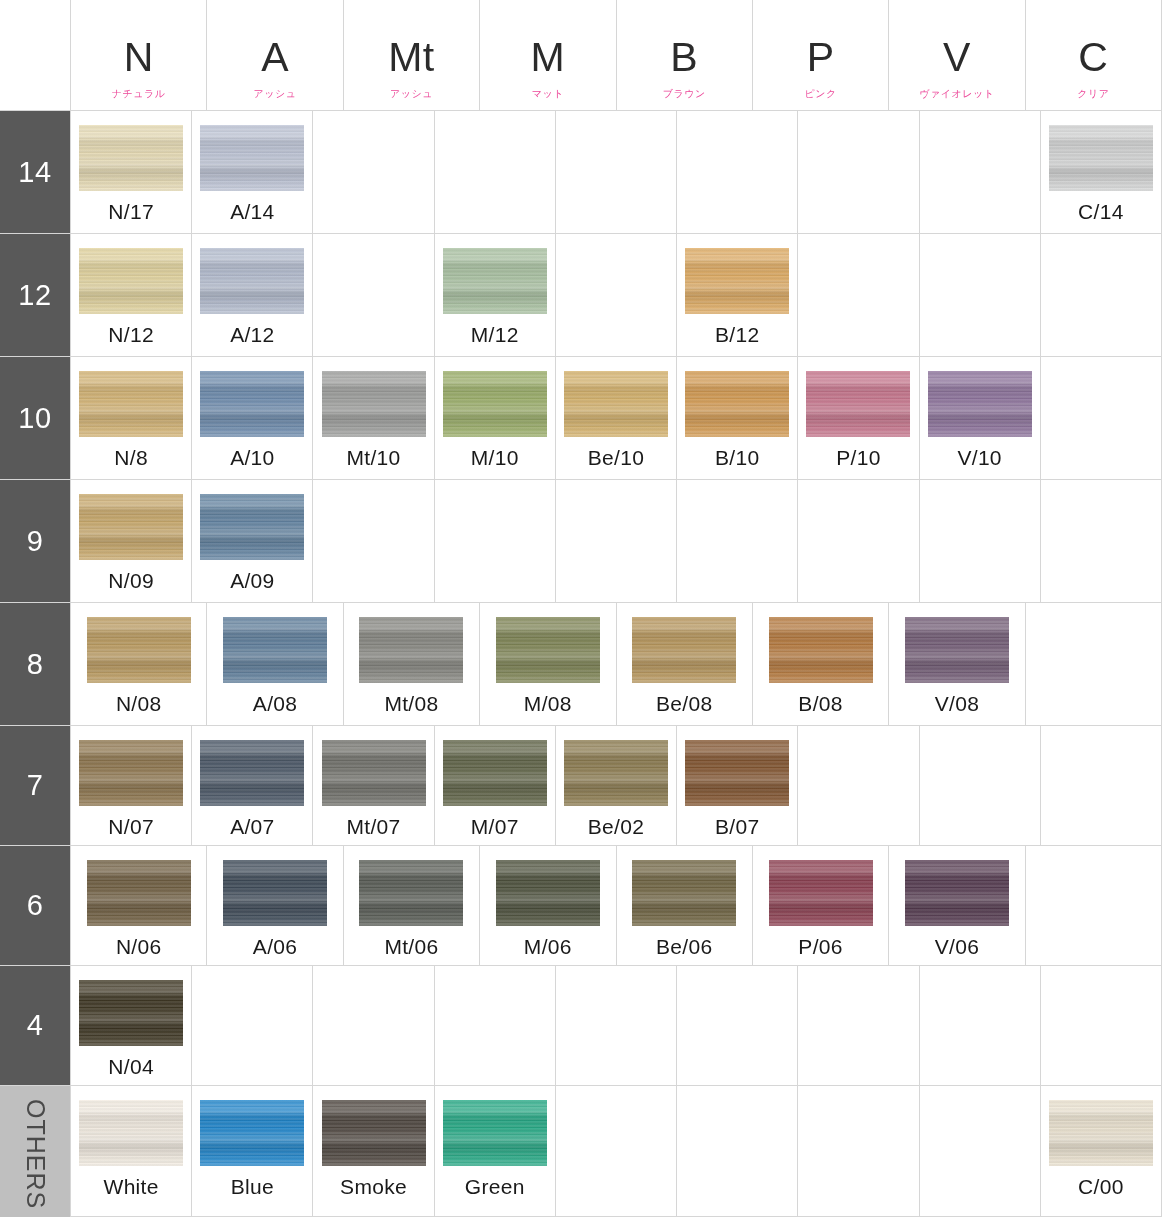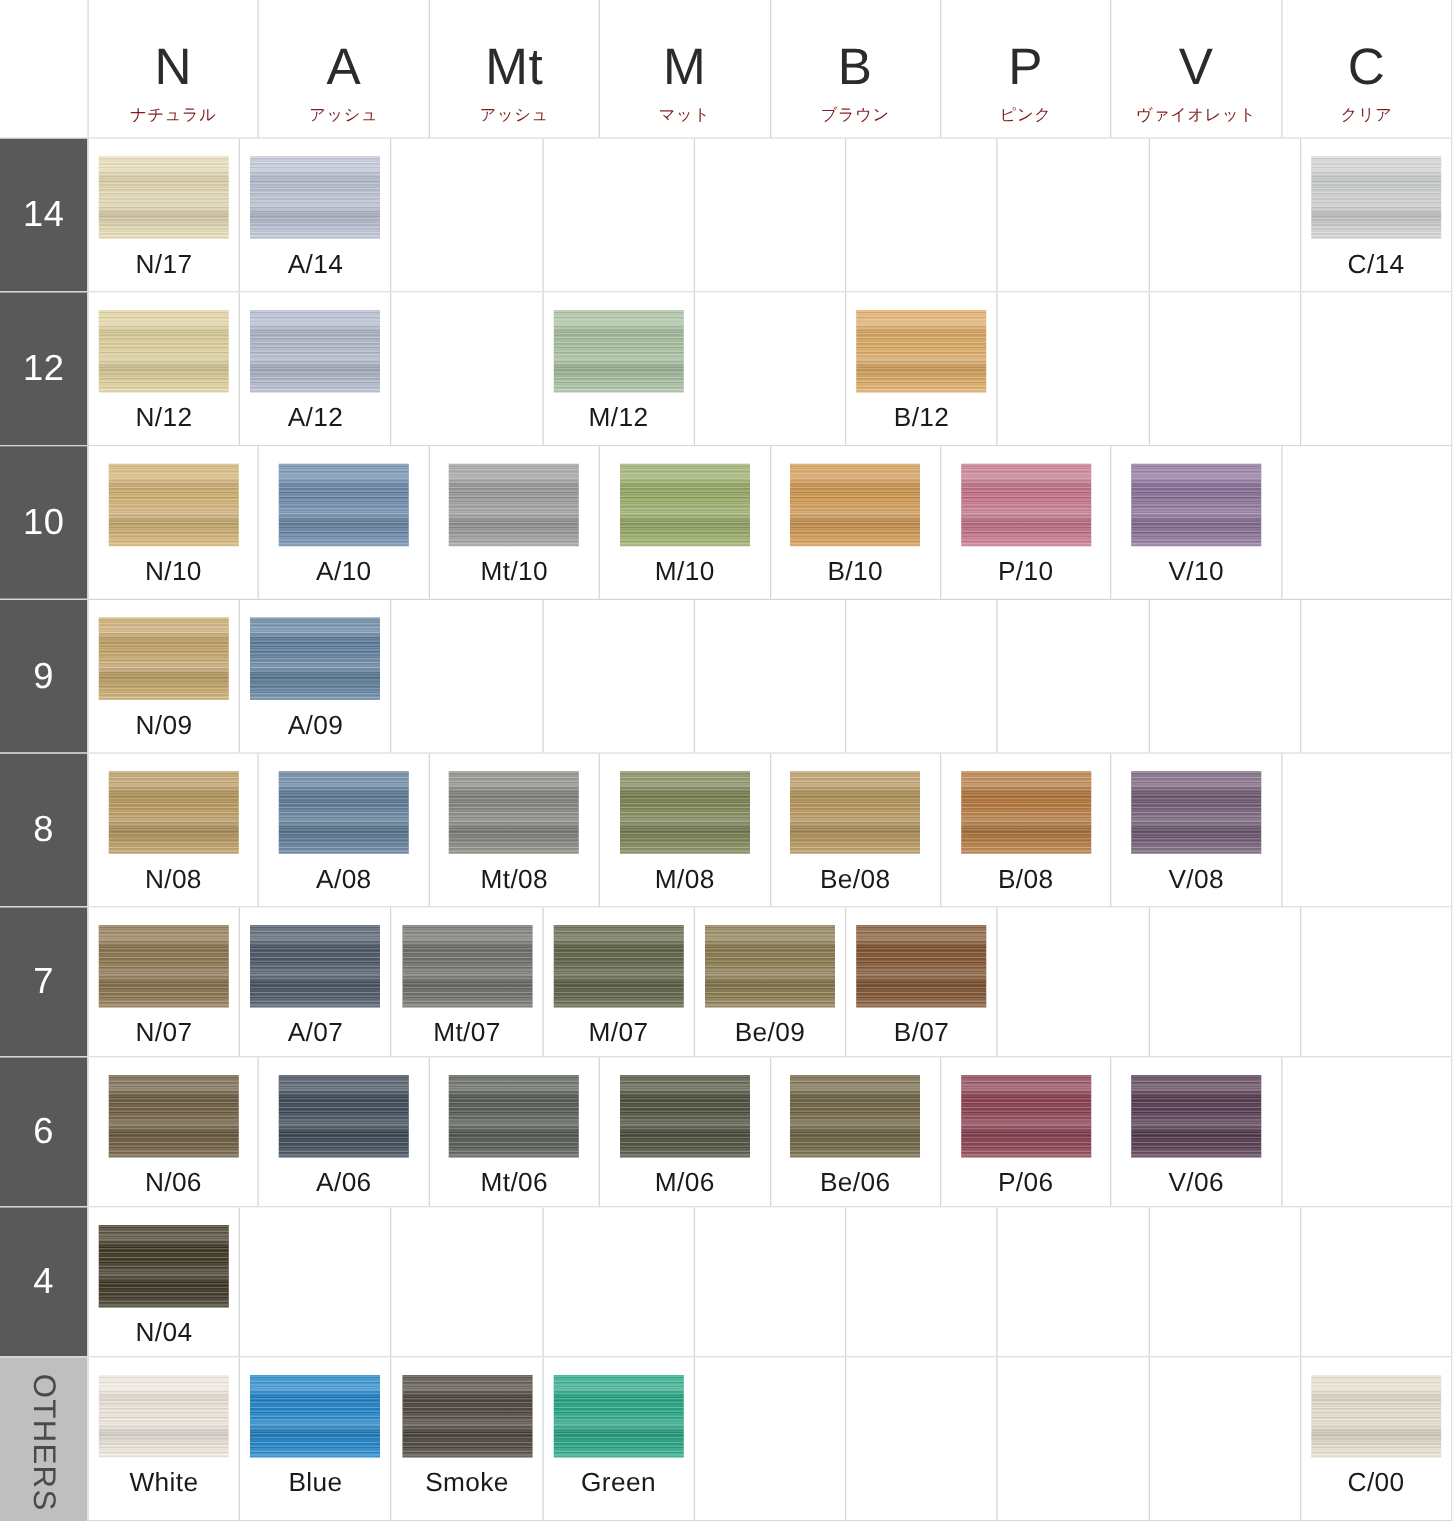--- a/index.html
+++ b/index.html
@@ -62,22 +62,22 @@
   }
   .head-cell:last-child { border-right: 1px solid #d6d6d6; }
   .head-letter {
     font-size: 41px;
     font-weight: 300;
     color: #2b2b2b;
     line-height: 1.0;
     letter-spacing: 0.5px;
   }
   .head-jp {
-    font-size: 13px;
-    color: #7f1d1d;
+    font-size: 10px;
+    color: #ec4899;
     margin-top: 9px;
     letter-spacing: 0.5px;
     white-space: nowrap;
   }
 
   
   .data-row { border-top: 1px solid #d6d6d6; }
   .cell {
     flex: 1 1 0;
     border-left: 1px solid #d6d6d6;
@@ -279,35 +279,39 @@
           <div class="swatch"></div>
           <div class="swatch-label"></div>
         </div>
       </div>
       <div class="grid-row data-row" style="height: 123px;">
         <div class="rowlabel dark">
           <span>10</span>
         </div>
         <div class="cell">
           <div class="swatch" style="background-color: rgb(213, 180, 115);"></div>
-          <div class="swatch-label">N/10</div>
+          <div class="swatch-label">N/8</div>
         </div>
         <div class="cell">
           <div class="swatch" style="background-color: rgb(107, 138, 173);"></div>
           <div class="swatch-label">A/10</div>
         </div>
         <div class="cell">
           <div class="swatch" style="background-color: rgb(157, 158, 156);"></div>
           <div class="swatch-label">Mt/10</div>
         </div>
         <div class="cell">
           <div class="swatch" style="background-color: rgb(154, 174, 103);"></div>
           <div class="swatch-label">M/10</div>
         </div>
         <div class="cell">
+          <div class="swatch" style="background-color: rgb(214, 178, 106);"></div>
+          <div class="swatch-label">Be/10</div>
+        </div>
+        <div class="cell">
           <div class="swatch" style="background-color: rgb(213, 154, 79);"></div>
           <div class="swatch-label">B/10</div>
         </div>
         <div class="cell">
           <div class="swatch" style="background-color: rgb(200, 116, 140);"></div>
           <div class="swatch-label">P/10</div>
         </div>
         <div class="cell">
           <div class="swatch" style="background-color: rgb(140, 113, 155);"></div>
           <div class="swatch-label">V/10</div>
@@ -410,21 +414,21 @@
         <div class="cell">
           <div class="swatch" style="background-color: rgb(111, 111, 105);"></div>
           <div class="swatch-label">Mt/07</div>
         </div>
         <div class="cell">
           <div class="swatch" style="background-color: rgb(94, 98, 69);"></div>
           <div class="swatch-label">M/07</div>
         </div>
         <div class="cell">
           <div class="swatch" style="background-color: rgb(139, 122, 77);"></div>
-          <div class="swatch-label">Be/09</div>
+          <div class="swatch-label">Be/02</div>
         </div>
         <div class="cell">
           <div class="swatch" style="background-color: rgb(129, 82, 44);"></div>
           <div class="swatch-label">B/07</div>
         </div>
         <div class="cell empty">
           <div class="swatch"></div>
           <div class="swatch-label"></div>
         </div>
         <div class="cell empty">

